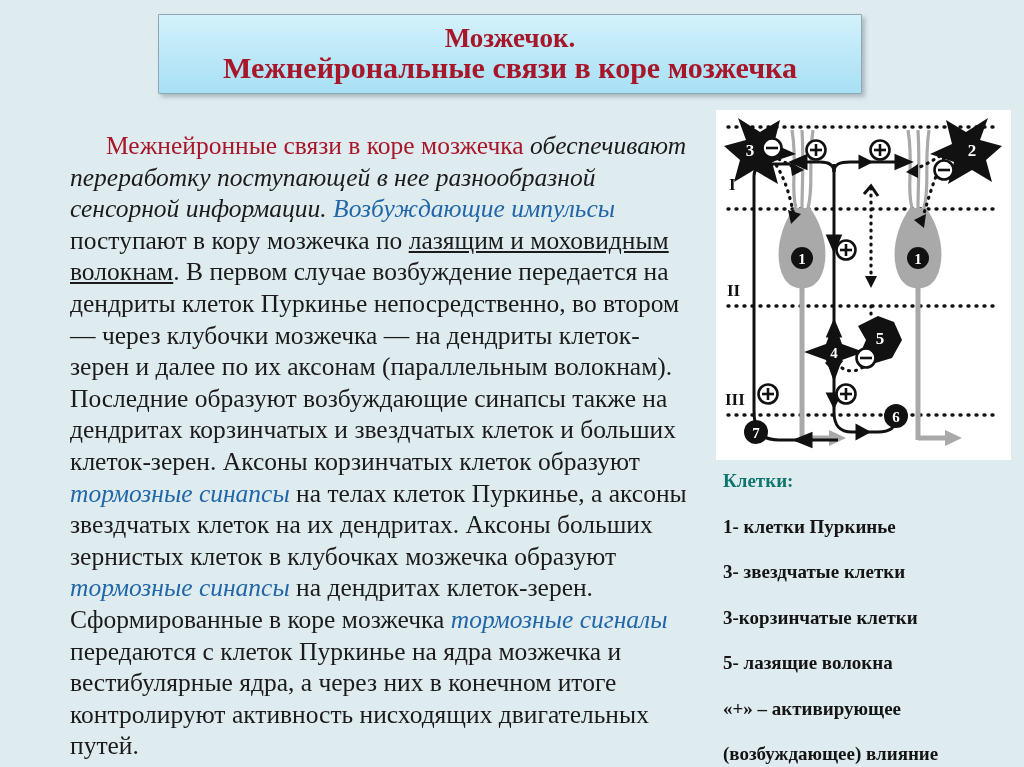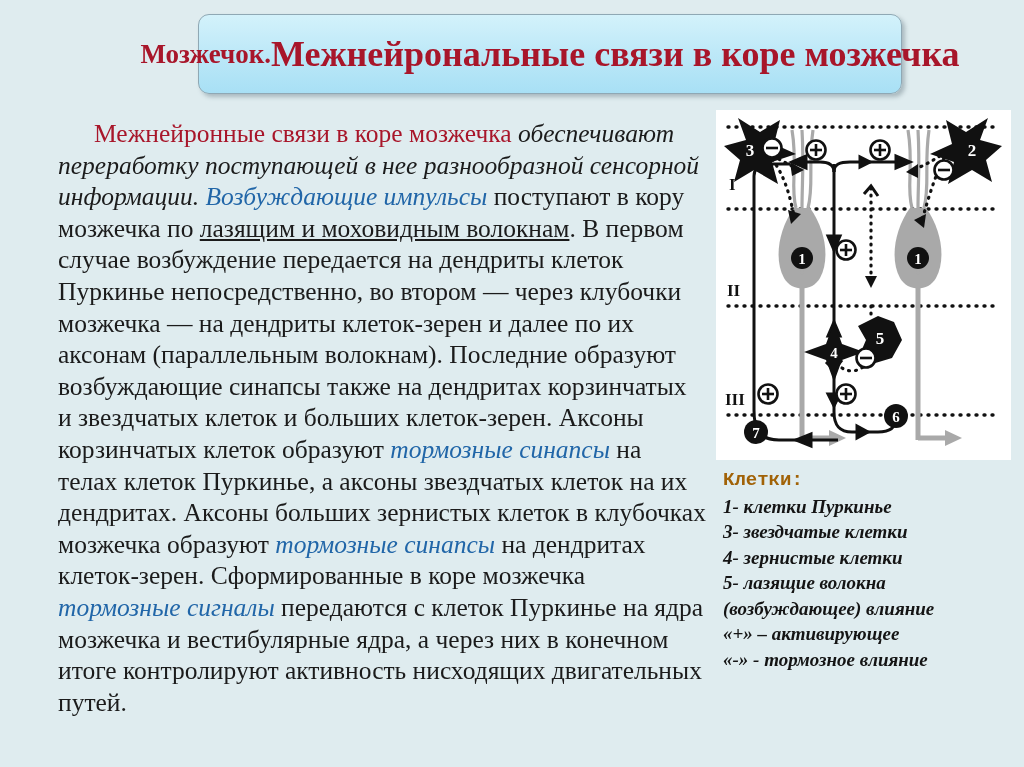--- a/index.html
+++ b/index.html
@@ -18,51 +18,50 @@
 
   
   #title-banner {
     position: absolute;
     left: 158px;
     top: 14px;
     width: 704px;
     height: 80px;
     background: linear-gradient(to bottom, #d3f2fb 0%, #bfe9f8 45%, #a8e0f5 100%);
     border: 1px solid #8fa8b4;
-    border-radius: 11px;
+    border-radius: 1px;
     box-shadow: 3px 3px 4px rgba(90,110,120,0.40);
     display: flex;
-    flex-direction: row;
+    flex-direction: column;
     align-items: center;
     justify-content: center;
     box-sizing: border-box;
-    margin-left: 40px;
   }
   .title-line {
     color: #a8162a;
     font-weight: bold;
     line-height: 1.06;
     white-space: nowrap;
     text-align: center;
   }
   #title-line-1 { font-size: 27px; }
-  #title-line-2 { font-size: 36px; }
+  #title-line-2 { font-size: 30px; }
 
   
   #body-text {
     position: absolute;
     left: 58px;
     top: 118px;
     width: 648px;
     font-size: 25.5px;
     line-height: 31.6px;
     color: #1b1b1b;
     text-align: left;
   }
-  #body-text p { margin: 0; }
+  #body-text p { margin: 12px; }
   .ind { display: inline-block; width: 36px; }
   .red   { color: #a8162a; }
   .blue  { color: #2166a8; font-style: italic; }
   .ital  { font-style: italic; }
   .under { text-decoration: underline; }
 
   
   #diagram-panel {
     position: absolute;
     left: 716px;
@@ -78,30 +77,29 @@
   #legend {
     position: absolute;
     left: 723px;
     top: 468px;
     width: 295px;
     font-size: 19px;
     line-height: 25.5px;
     color: #141414;
   }
   .legend-head {
-    color: #a16207;
+    color: #0f766e;
     font-weight: bold;
     font-style: normal;
     white-space: nowrap;
-    font-family: Liberation Mono, monospace;
   }
   .legend-item {
-    font-style: italic;
     font-weight: bold;
     white-space: nowrap;
+    margin-top: 20px;
   }
 </style>
 </head>
 <body>
 
 <div id="title-banner">
   <div class="title-line" id="title-line-1">Мозжечок.</div>
   <div class="title-line" id="title-line-2">Межнейрональные связи в коре мозжечка</div>
 </div>
 
@@ -262,18 +260,18 @@
         <line x1="52" y1="278" x2="52" y2="290" stroke="#111" stroke-width="2.6"></line>
       </g>
     </g>
   </svg>
 </div>
 
 <div id="legend">
   <div class="legend-head">Клетки:</div>
   <div class="legend-item">1- клетки Пуркинье</div>
   <div class="legend-item">3- звездчатые клетки</div>
-  <div class="legend-item">4- зернистые клетки</div>
+  <div class="legend-item">3-корзинчатые клетки</div>
   <div class="legend-item">5- лазящие волокна</div>
+  <div class="legend-item">«+» – активирующее</div>
   <div class="legend-item">(возбуждающее) влияние</div>
-  <div class="legend-item">«+» – активирующее</div>
   <div class="legend-item">«-» - тормозное влияние</div>
 </div>
 
 </body></html>

